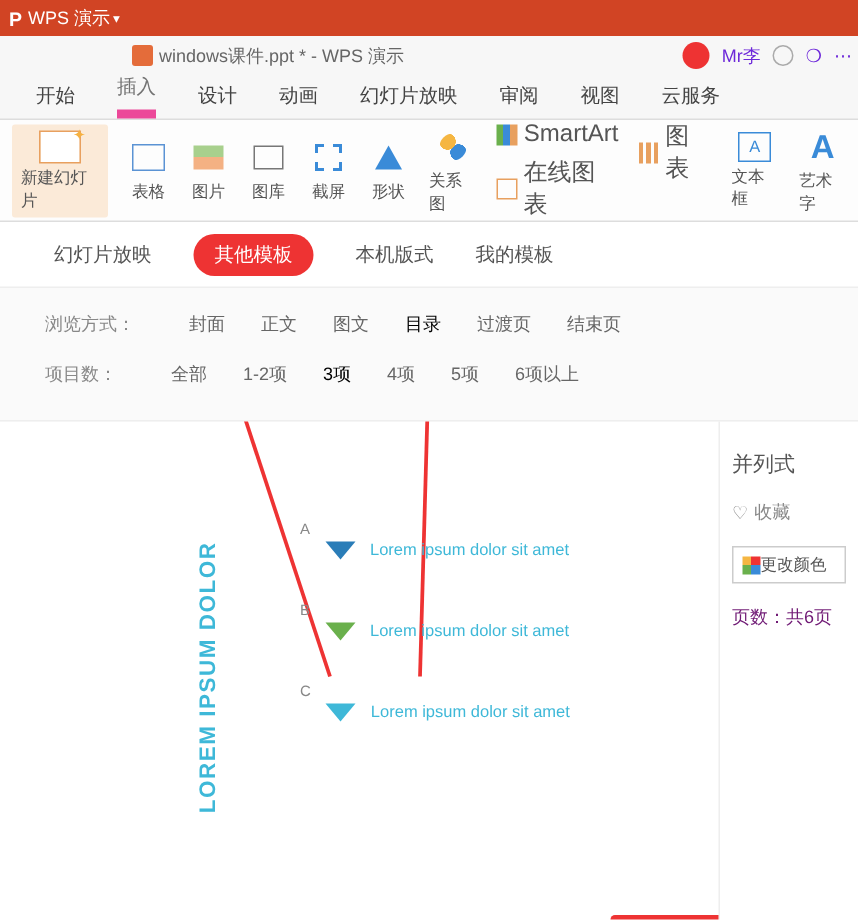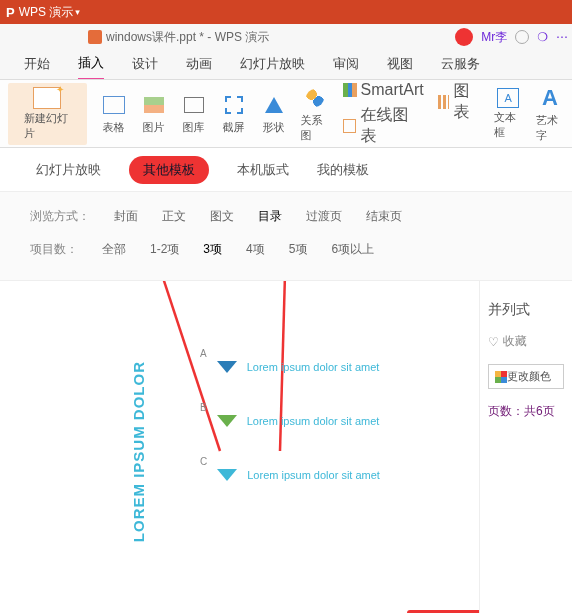--- a/index.html
+++ b/index.html
@@ -7,44 +7,44 @@
 .titlebar{height:24px;background:#d14424;display:flex;align-items:center;padding:0 6px;color:#fff}
 .titlebar .logo{font-weight:bold;font-size:13px;margin-right:4px}
 .titlebar .dd{font-size:9px;margin-left:2px}
 .doctab{background:#f7f7f7;height:26px;display:flex;align-items:center;padding-left:88px;color:#666}
 .doctab .dicon{width:14px;height:14px;background:#e46c3a;margin-right:4px;border-radius:2px}
 .doctab .right{margin-left:auto;display:flex;align-items:center;gap:8px;padding-right:4px;color:#6d28d9}
 .doctab .ava{width:18px;height:18px;background:#e33;border-radius:50%}
 .doctab .gear{width:14px;height:14px;border:1.5px solid #aaa;border-radius:50%}
 .menubar{height:30px;background:#f7f7f7;display:flex;align-items:flex-end;padding-left:24px;gap:28px;font-size:13px;color:#444;border-bottom:1px solid #ddd}
 .menubar span{padding-bottom:6px}
-.menubar .active{color:#000000;border-bottom:1px solid #ec4899}
+.menubar .active{color:#737373;border-bottom:6px solid #ec4899}
 .ribbon{height:68px;background:#fdfdfd;display:flex;align-items:center;padding:4px 8px;gap:14px;border-bottom:1px solid #ddd;color:#555}
 .rbtn{display:flex;flex-direction:column;align-items:center;gap:2px;font-size:11px}
 .rbtn .ic{width:26px;height:26px;display:flex;align-items:center;justify-content:center}
-.newslide{background:#fbead8;padding:4px 16px;border-radius:2px}
+.newslide{background:#fbead8;padding:4px 6px;border-radius:2px}
 .newslide .ic{background:linear-gradient(#fff,#fff) padding-box;border:1px solid #e8a05f;width:28px;height:22px;position:relative}
 .newslide .ic::after{content:"✦";color:#f6b142;position:absolute;top:-4px;right:-4px;font-size:10px}
 .sq{width:22px;height:18px;border:1.5px solid #5b93d4}
 .img{width:20px;height:16px;background:linear-gradient(#a8d08d 50%,#f4b183 50%)}
 .lib{width:20px;height:16px;border:1.5px solid #777}
 .crop{width:18px;height:18px;border:2px dashed #3a8bd8}
 .shp{width:0;height:0;border-left:9px solid transparent;border-right:9px solid transparent;border-bottom:16px solid #3a8bd8}
 .rel{width:18px;height:18px;border-radius:50%;background:radial-gradient(circle at 30% 30%,#f5b642 30%,transparent 31%),radial-gradient(circle at 70% 70%,#3a8bd8 30%,transparent 31%)}
 .rcol{display:flex;flex-direction:column;gap:6px;font-size:16px;color:#555}
 .rcol .row{display:flex;align-items:center;gap:4px}
 .miniic{width:14px;height:14px}
 .sa{background:linear-gradient(90deg,#6ab04c 33%,#3a8bd8 33% 66%,#e8a05f 66%)}
 .ch{background:repeating-linear-gradient(90deg,#e8a05f 0 3px,transparent 3px 5px)}
 .ol{border:1.5px solid #e8a05f}
 .tabrow{height:44px;display:flex;align-items:center;gap:28px;padding-left:36px;font-size:13px;color:#555;border-bottom:1px solid #eee}
-.pill{background:#e33;color:#0f172a;padding:5px 14px;border-radius:14px}
+.pill{background:#e33;color:#ffffff;padding:5px 14px;border-radius:14px}
 .filters{background:#fafafa;padding:8px 20px 14px 30px;border-bottom:1px solid #eee}
 .frow{display:flex;align-items:center;gap:24px;font-size:12px;color:#666;padding:8px 0}
-.frow .lbl{color:#888;margin-right:0}
+.frow .lbl{color:#888;margin-right:12px}
 .frow .sel{color:#000000}
 .content{display:flex;height:380px}
 .slide{flex:1;position:relative;padding:30px 20px;border-right:1px solid #eee}
 .side{width:92px;padding:20px 8px;font-size:12px;color:#555;display:flex;flex-direction:column;gap:14px}
 .side .fav{display:flex;align-items:center;gap:4px;color:#888}
 .side .chg{border:1px solid #ccc;padding:4px 6px;display:flex;align-items:center;gap:0;font-size:11px}
 .cgrid{width:12px;height:12px;background:conic-gradient(#e33 0 25%,#3a8bd8 0 50%,#6ab04c 0 75%,#f5b642 0)}
 .vert{position:absolute;left:130px;top:80px;writing-mode:vertical-rl;transform:rotate(180deg);color:#3eb8d8;font-size:15px;font-weight:bold;letter-spacing:1px}
 .items{position:absolute;left:200px;top:80px;display:flex;flex-direction:column;gap:42px}
 .item{display:flex;align-items:center;gap:10px}

